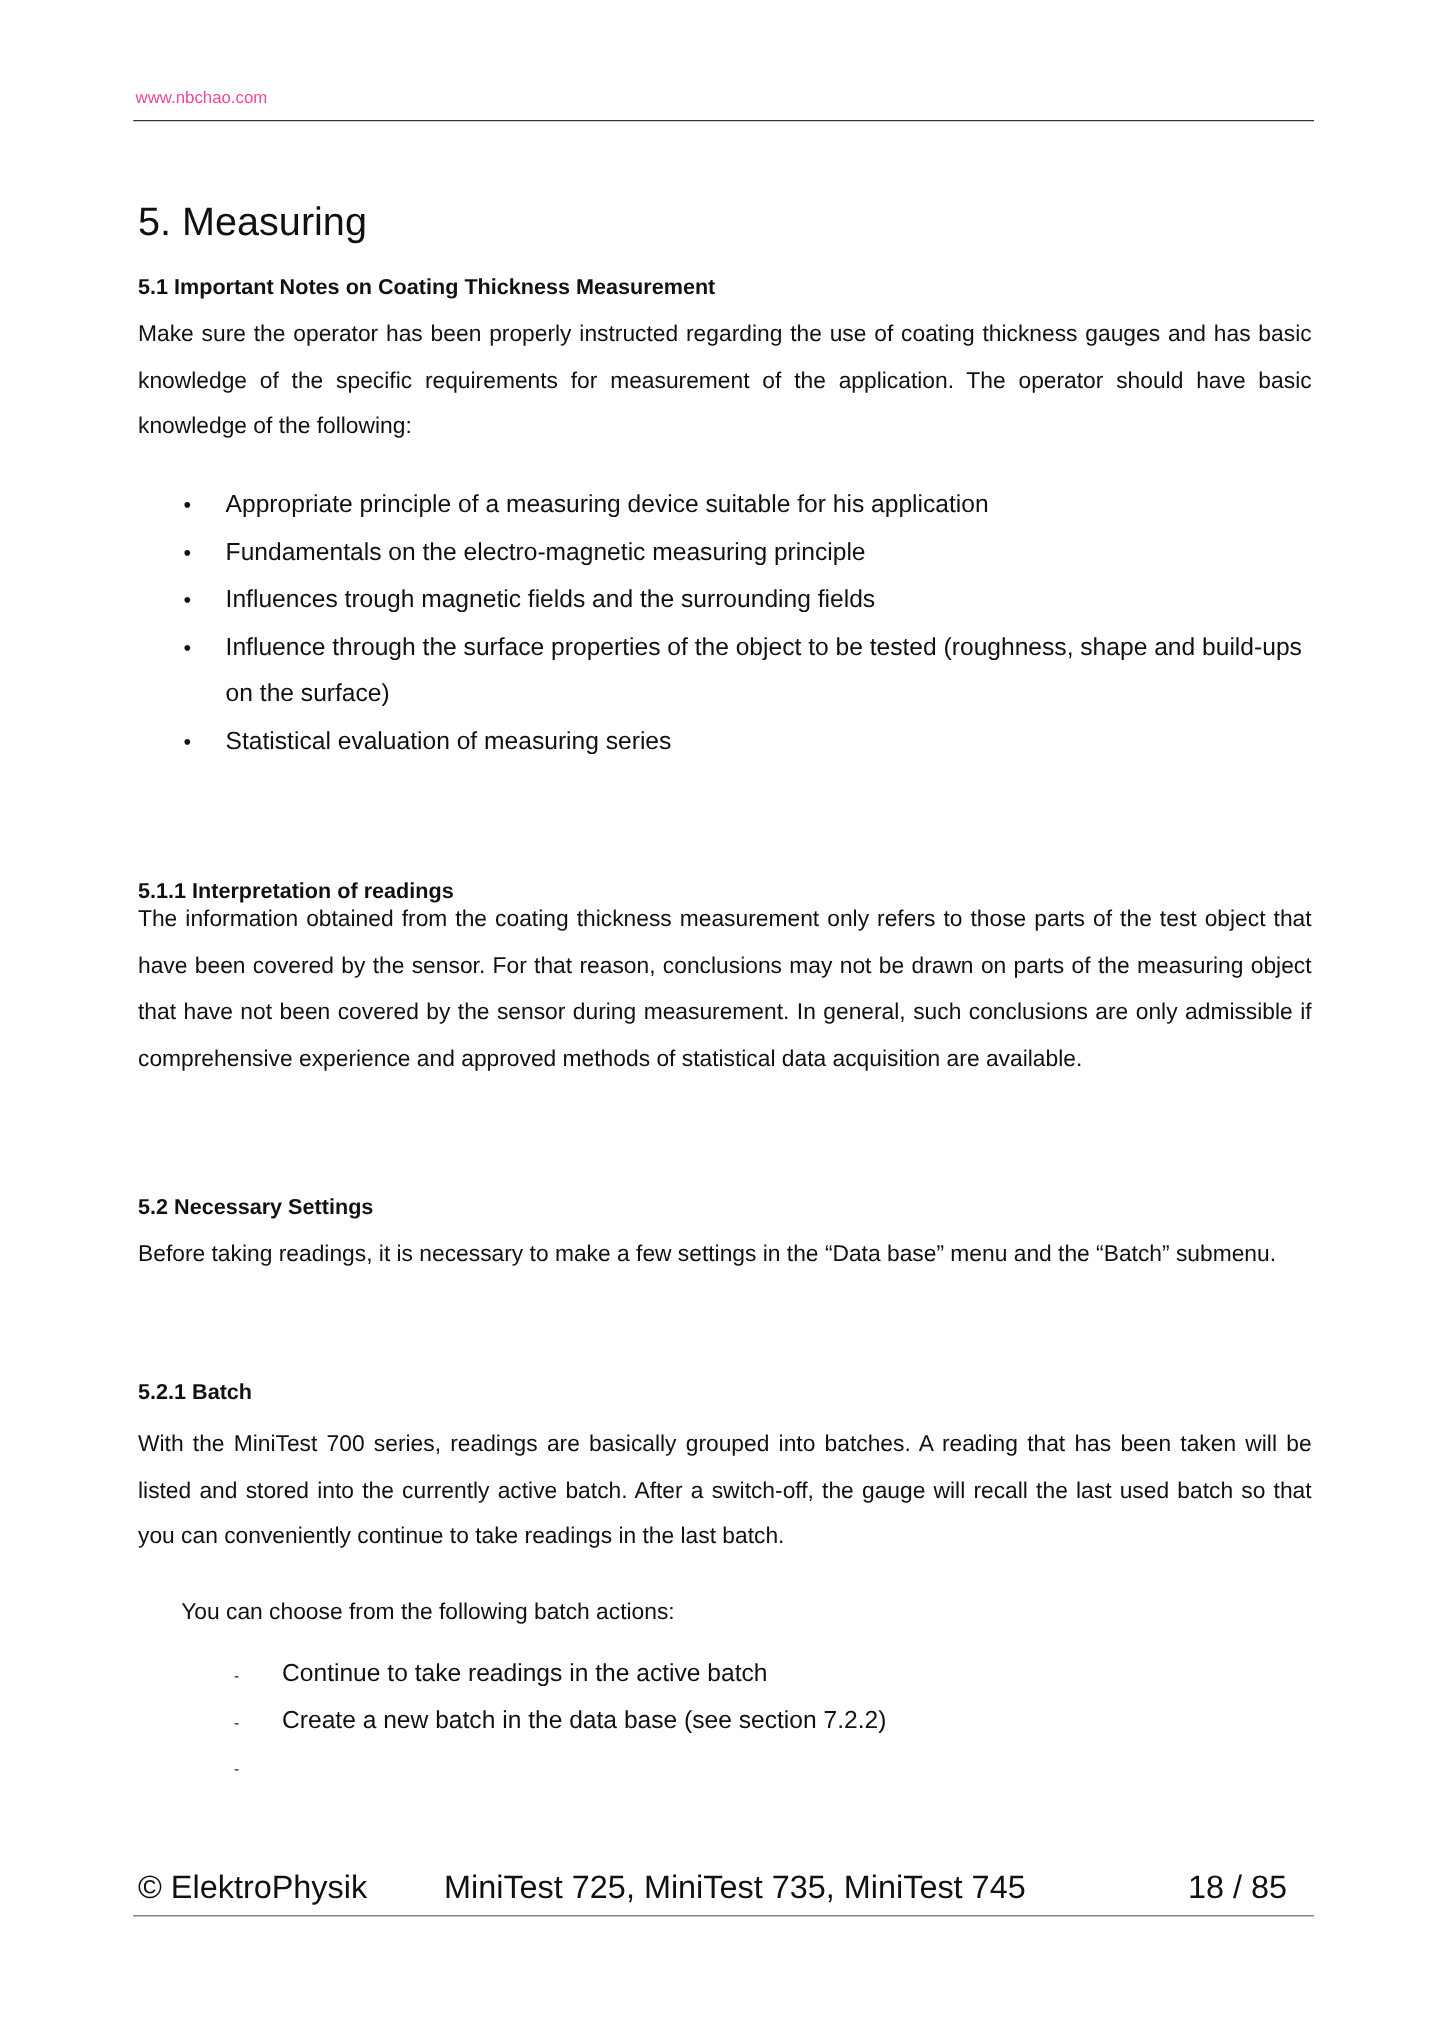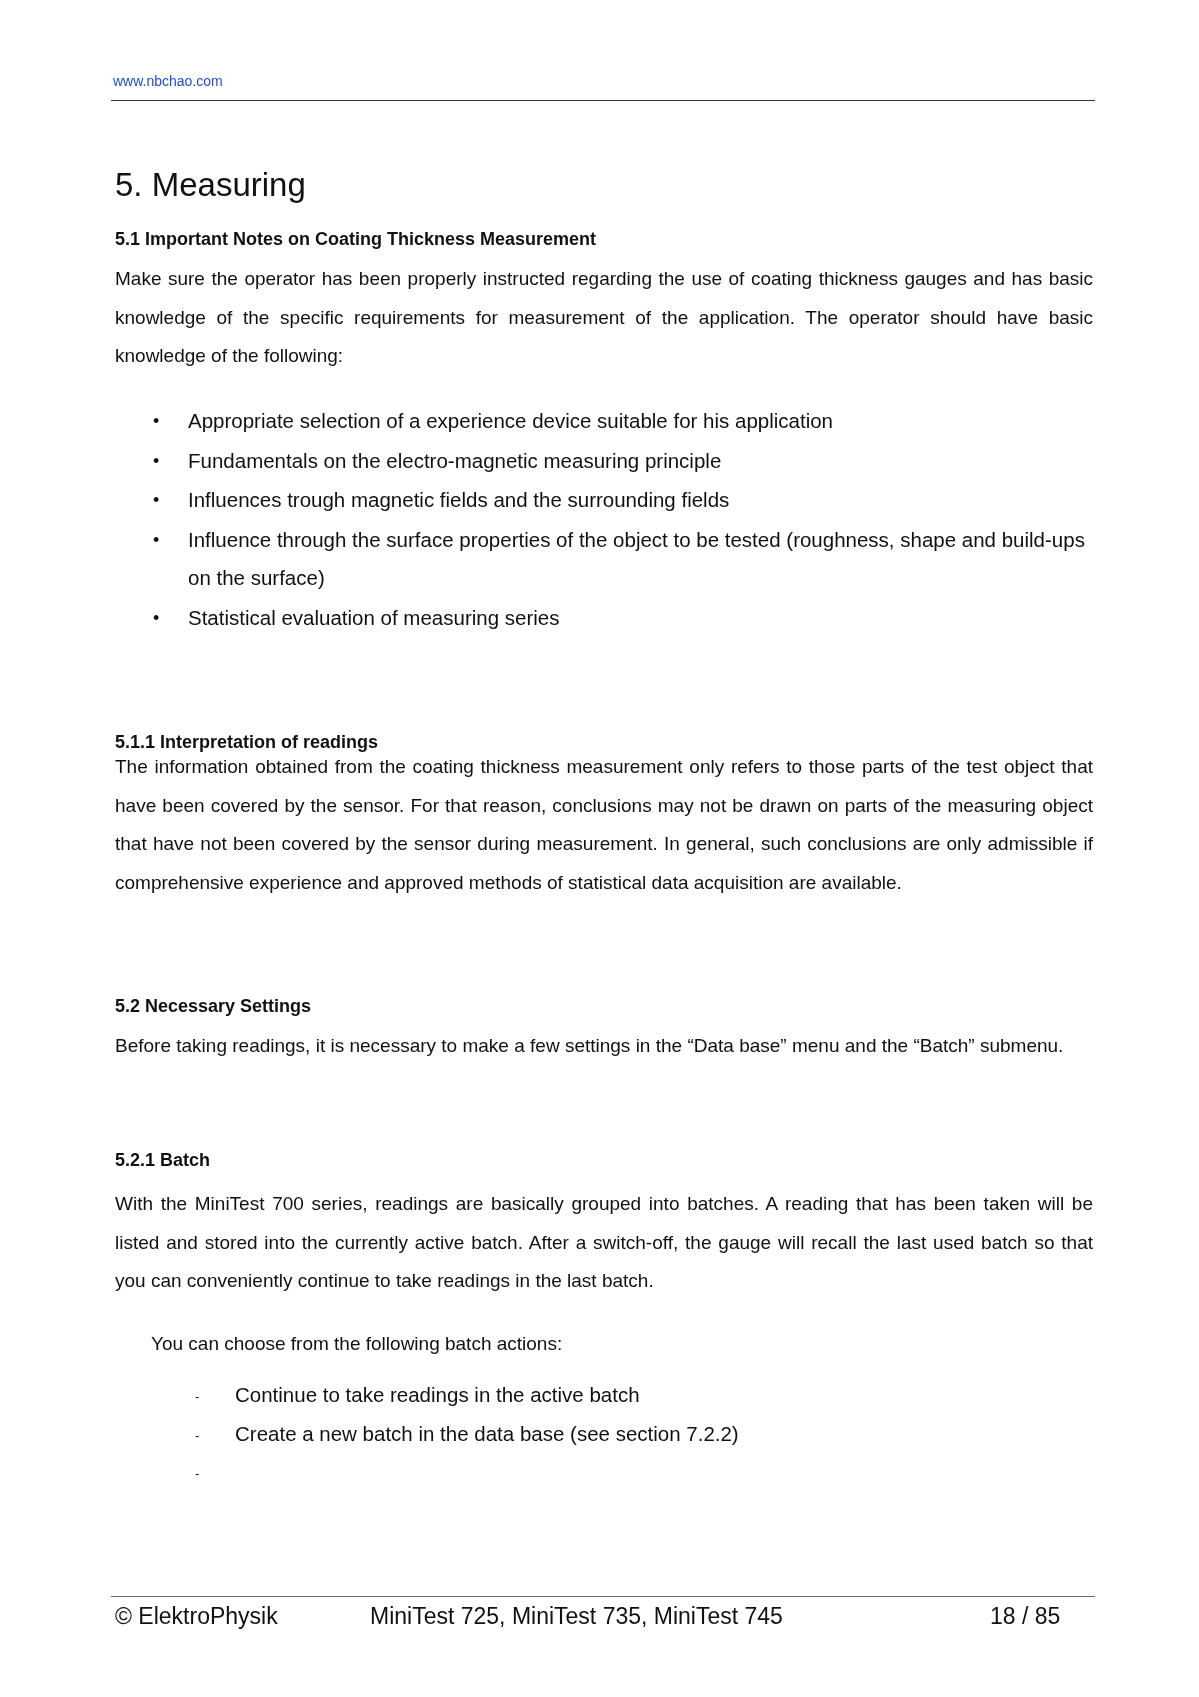--- a/index.html
+++ b/index.html
@@ -13,21 +13,21 @@
       position: relative;
       font-family: "Liberation Sans", sans-serif;
       color: #111111;
       overflow: hidden;
     }
     .header-url {
       position: absolute;
       left: 113px;
       top: 73px;
       font-size: 14px;
-      color: #1d4ed8;
+      color: #ec4899;
     }
     .header-rule {
       position: absolute;
       left: 111px;
       top: 100px;
       width: 984px;
       height: 0;
       border-top: 1.5px solid #333;
     }
     .content {
@@ -107,41 +107,41 @@
     .footer-rule {
       position: absolute;
       left: 111px;
       top: 1596px;
       width: 984px;
       height: 0;
       border-top: 1.5px solid #666;
     }
     .footer {
       position: absolute;
-      top: 1603px;
-      font-size: 23px;
+      top: 1558px;
+      font-size: 27px;
     }
   </style>
 </head>
 <body>
 
 <div class="header-url">www.nbchao.com</div>
 <div class="header-rule"></div>
 
 <div class="content">
 
   <h1>5. Measuring</h1>
 
   <div class="h2" style="top:229px;">5.1 Important Notes on Coating Thickness Measurement</div>
   <p class="para" style="top:260px;">Make sure the operator has been properly instructed regarding the use of coating thickness gauges and has basic knowledge of the specific requirements for measurement of the application. The operator should have basic knowledge of the following:</p>
 
   <ul class="bullet-list" style="top:402px;">
     <li>
       <span class="bullet">•</span>
-      <span>Appropriate selection of a experience device suitable for his application</span>
+      <span>Appropriate principle of a measuring device suitable for his application</span>
     </li>
     <li>
       <span class="bullet">•</span>
       <span>Fundamentals on the electro-magnetic measuring principle</span>
     </li>
     <li>
       <span class="bullet">•</span>
       <span>Influences trough magnetic fields and the surrounding fields</span>
     </li>
     <li>

